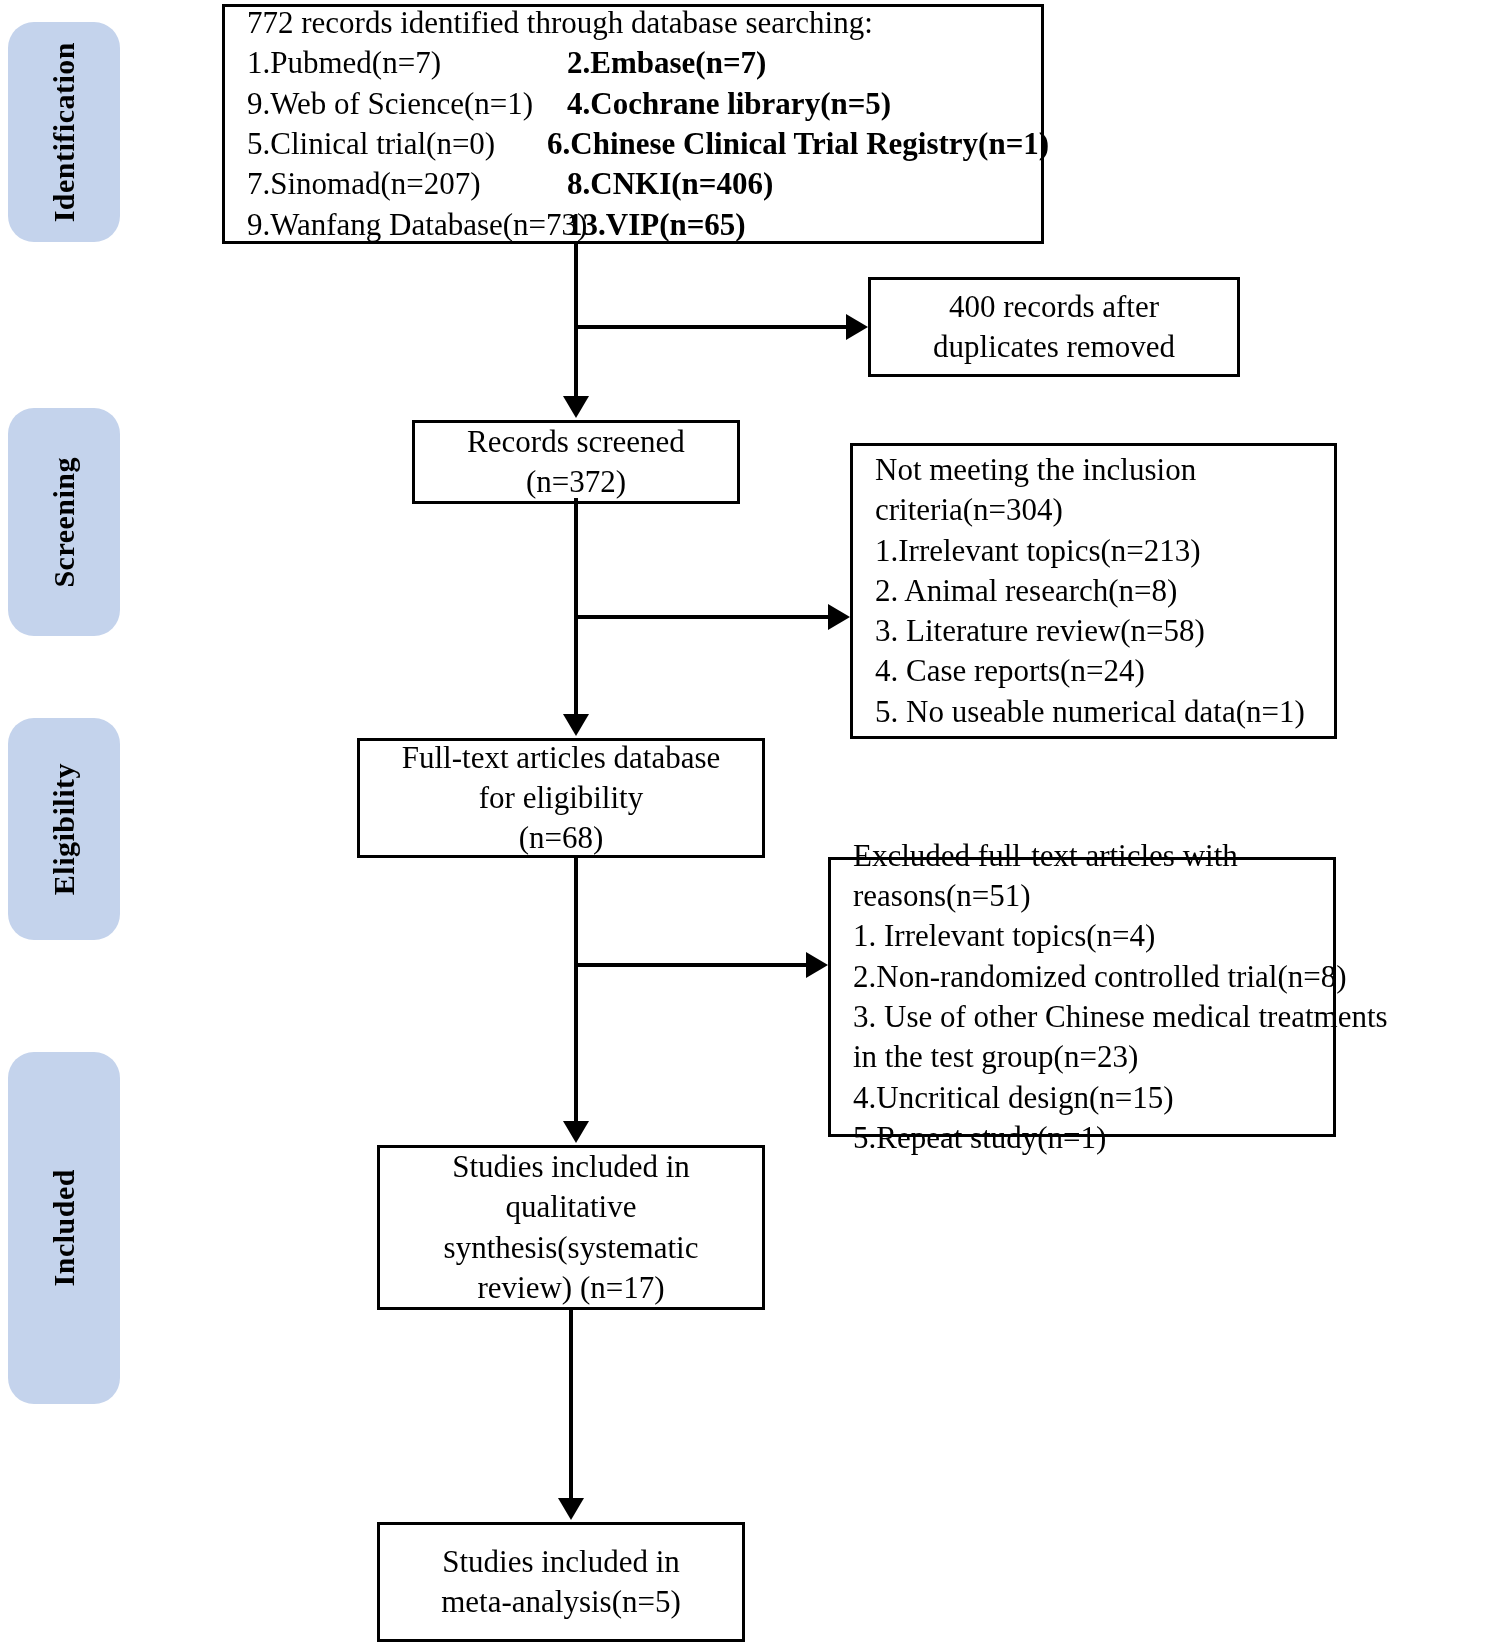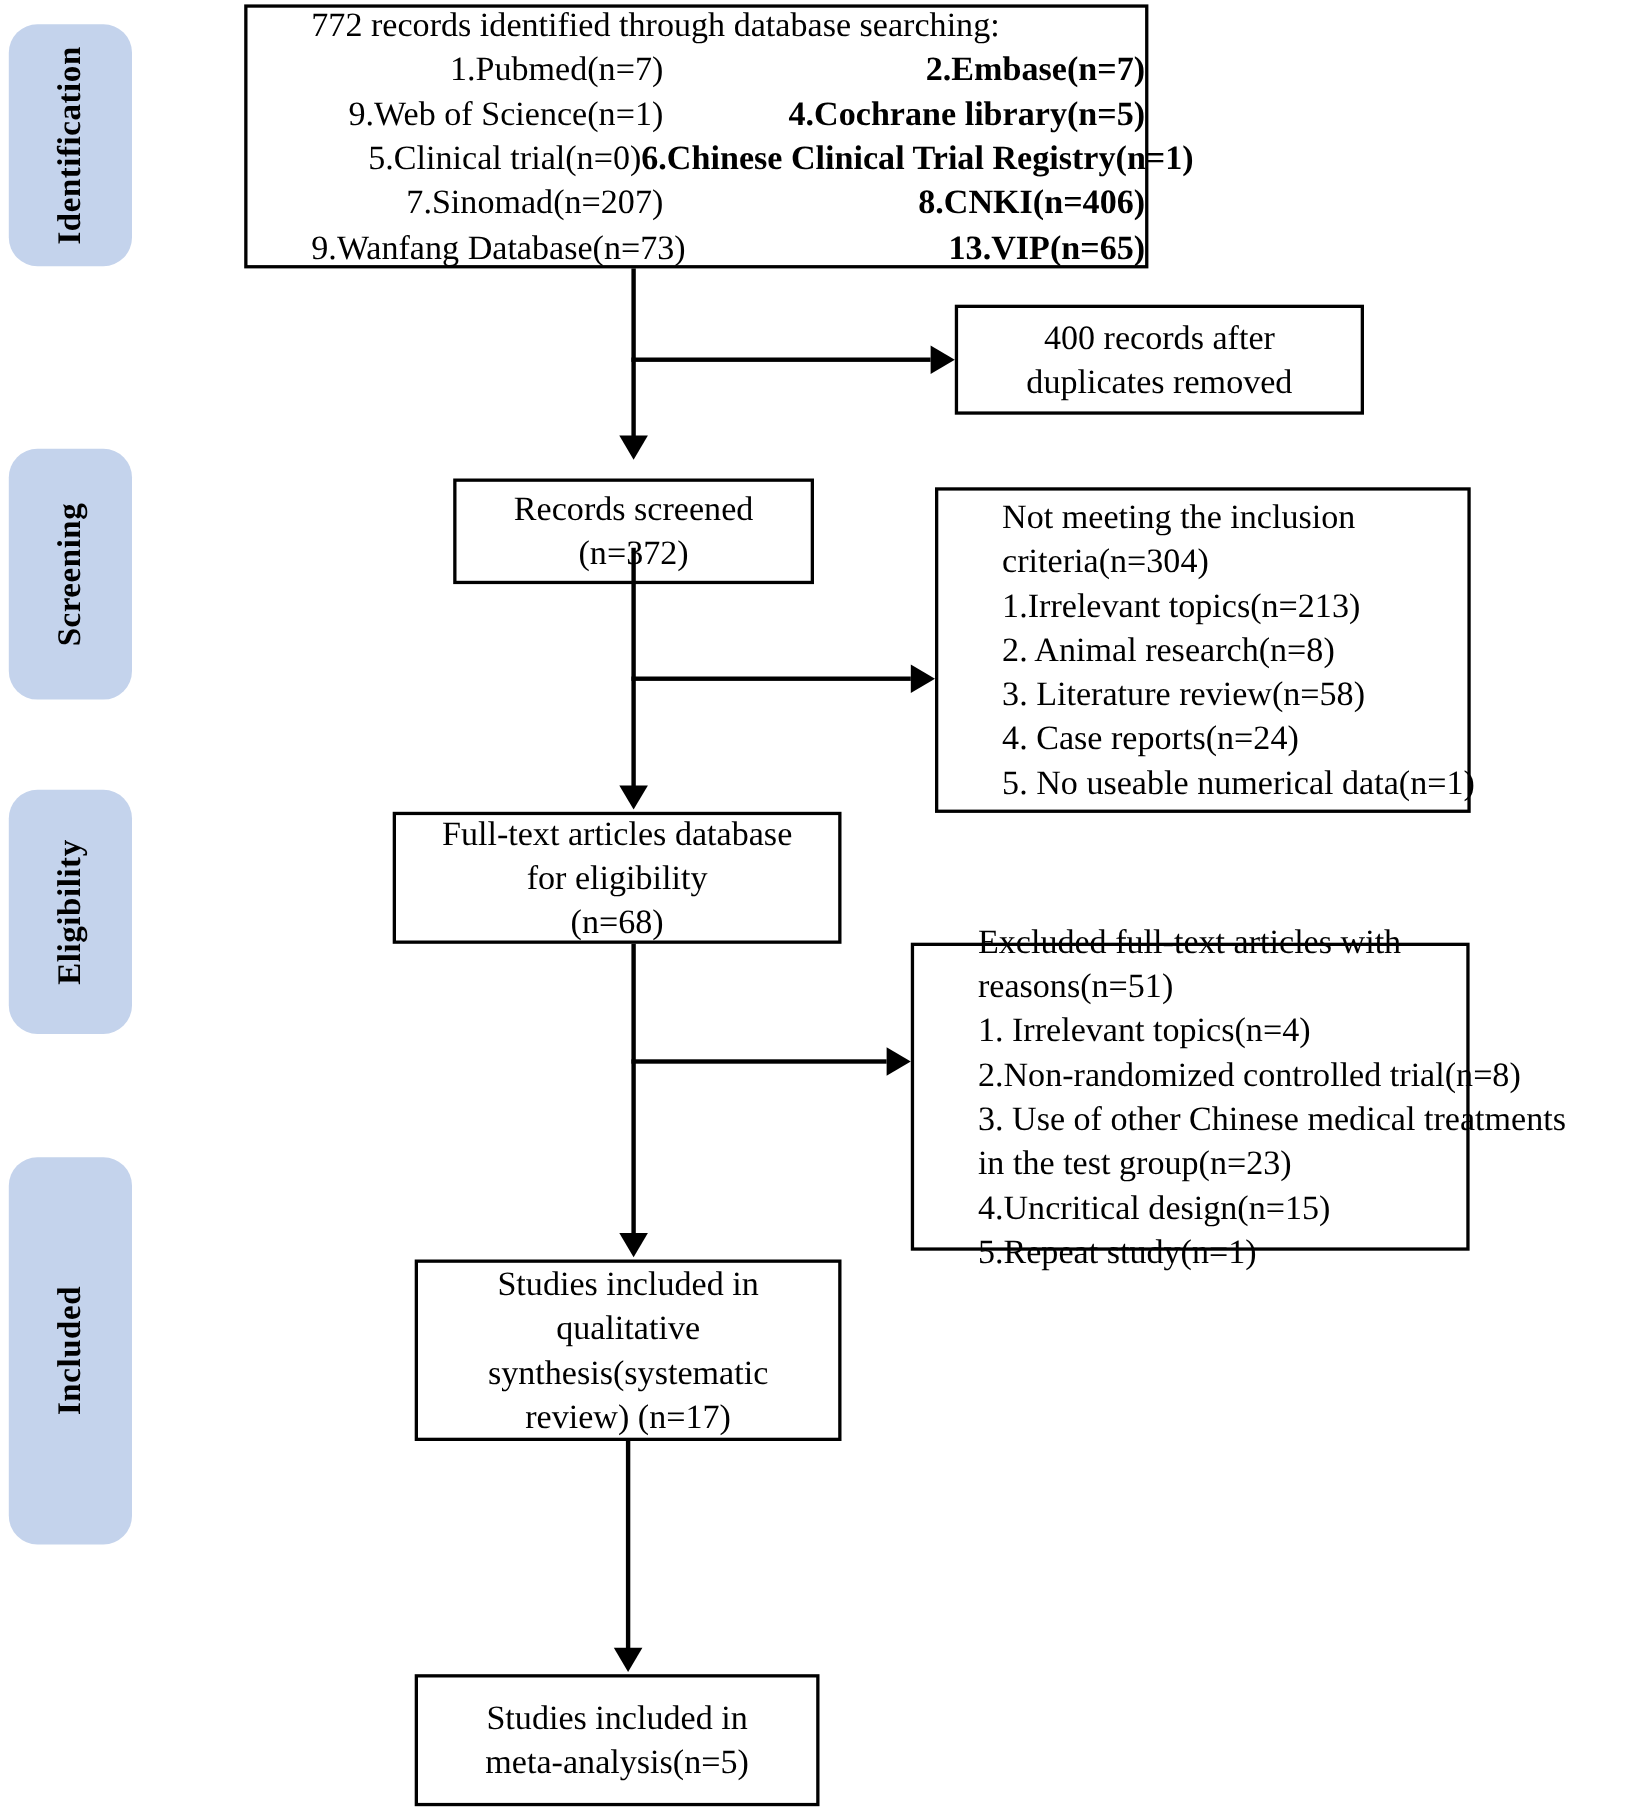--- a/index.html
+++ b/index.html
@@ -45,22 +45,21 @@
     display: flex;
     flex-direction: column;
     justify-content: center;
   }
   .box-center {
     align-items: center;
     text-align: left;
   }
   .box-left {
     align-items: flex-start;
-    text-align: right;
-    padding-left: 36px;
+    text-align: left;
   }
   .line {
     font-size: 31px;
     line-height: 1.30;
     white-space: pre;
   }
   .box-left .line { padding-left: 22px; }
 
   
   .srow {
@@ -151,21 +150,21 @@
       <span class="c1">9.Wanfang Database(n=73)</span>
       <span class="c2">13.VIP(n=65)</span>
     </div>
   </div>
 
   <div class="box box-center" style="left:868px; top:277px; width:372px; height:100px;">
     <div class="line">400 records after</div>
     <div class="line">duplicates removed</div>
   </div>
 
-  <div class="box box-center" style="left:412px; top:435px; width:328px; height:96px;">
+  <div class="box box-center" style="left:412px; top:420px; width:328px; height:84px;">
     <div class="line">Records screened</div>
     <div class="line">(n=372)</div>
   </div>
 
   <div class="box box-left" style="left:850px; top:443px; width:487px; height:296px;">
     <div class="line">Not meeting the inclusion</div>
     <div class="line">criteria(n=304)</div>
     <div class="line">1.Irrelevant topics(n=213)</div>
     <div class="line">2. Animal research(n=8)</div>
     <div class="line">3. Literature review(n=58)</div>

